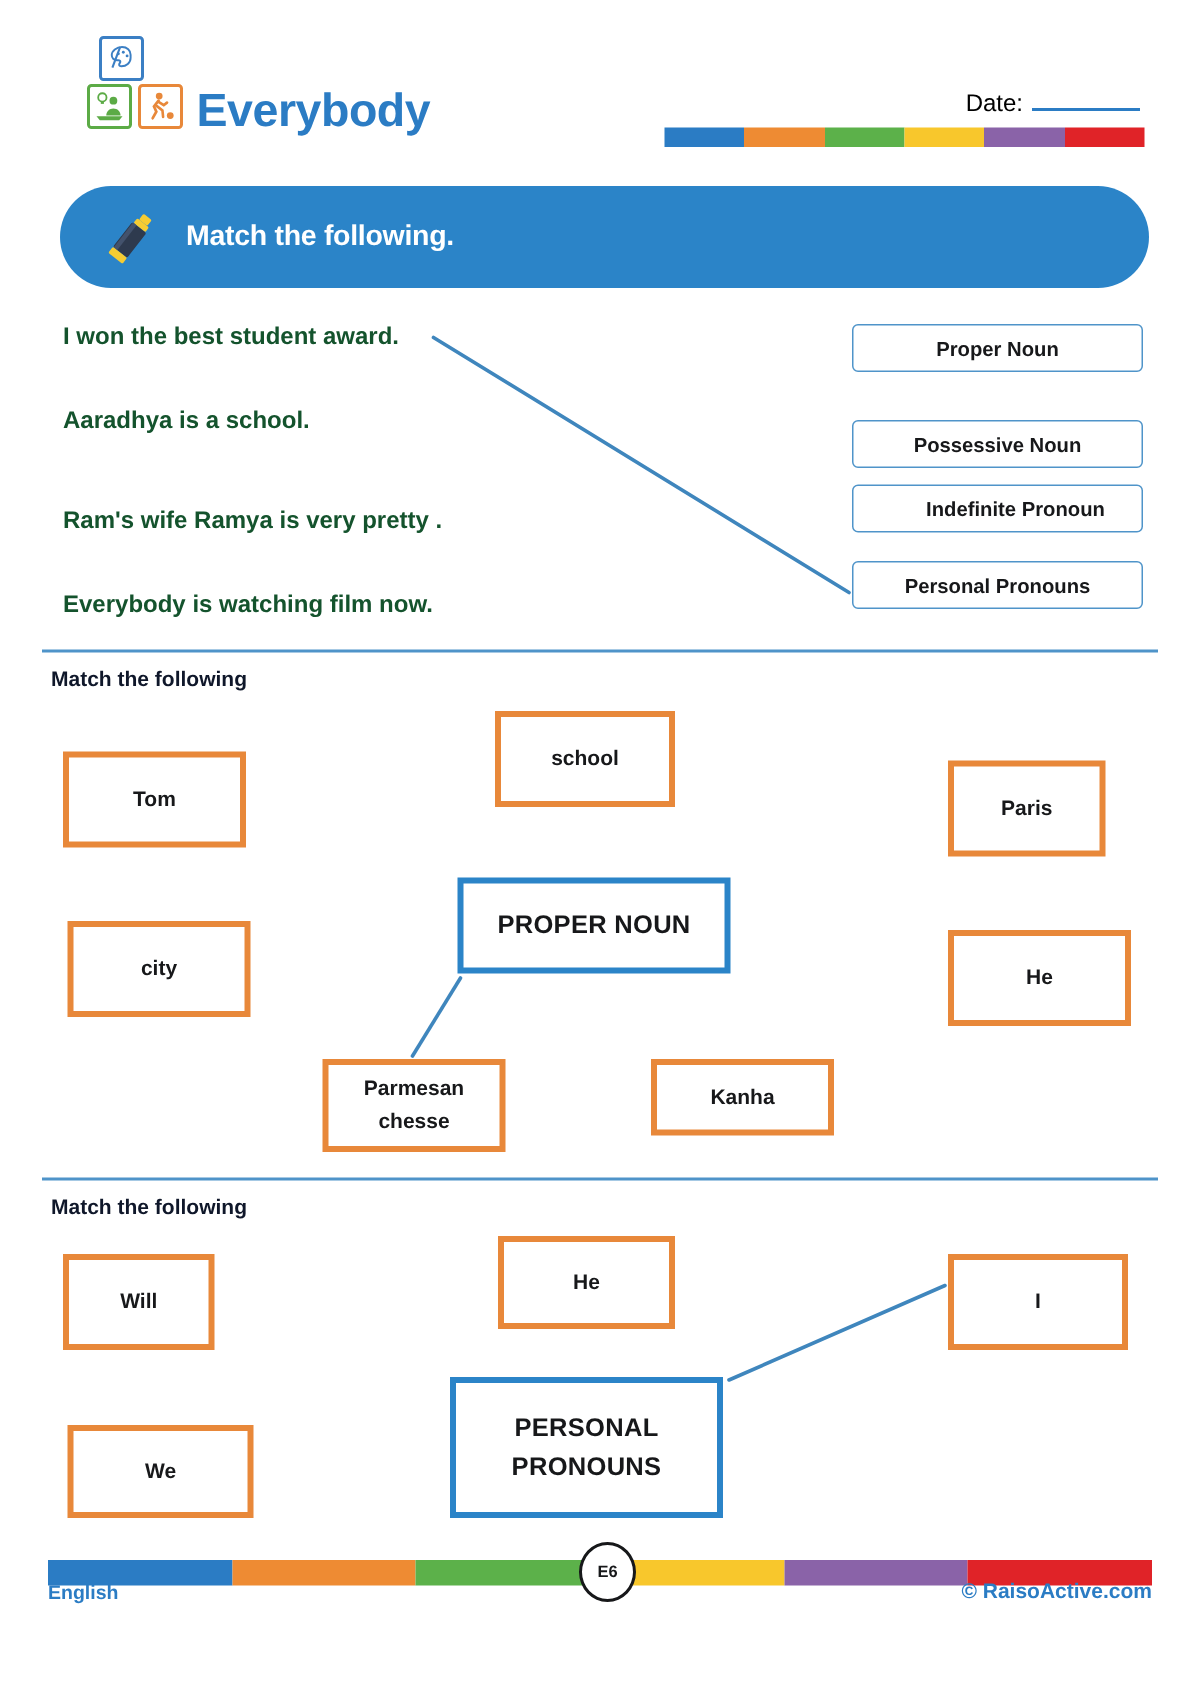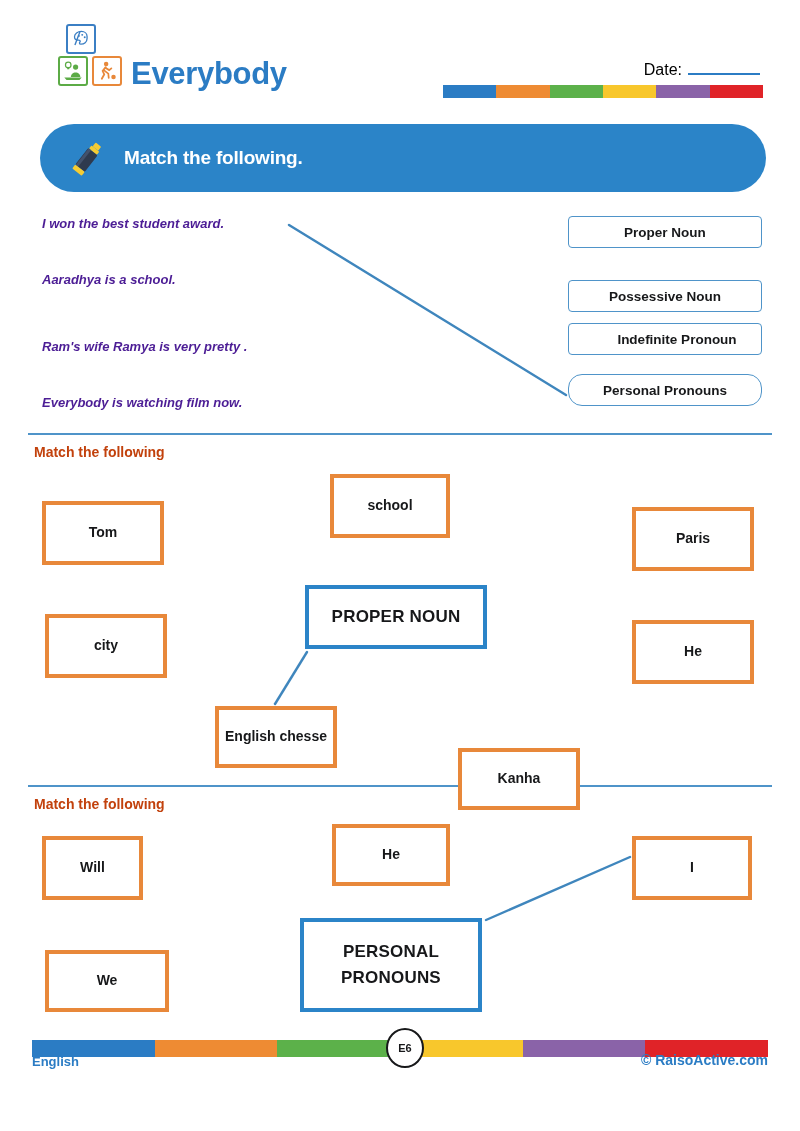--- a/index.html
+++ b/index.html
@@ -78,25 +78,24 @@
     font-size: 19px;
     font-weight: bold;
     letter-spacing: -0.2px;
   }
 
   
   #section1 { position: absolute; left: 0; top: 200px; width: 800px; height: 228px; }
   .sentence {
     position: absolute;
     left: 42px;
-    font-size: 13px;
-    font-weight: bold;
-    color: #4c1d95;
+    font-size: 16px;
+    font-weight: bold;
+    color: #14532d;
     white-space: nowrap;
-    font-style: italic;
   }
   #sentence-0 { top: 16px; }
   #sentence-1 { top: 72px; }
   #sentence-2 { top: 139px; }
   #sentence-3 { top: 195px; }
 
   .option-box {
     position: absolute;
     left: 568px;
     width: 194px;
@@ -107,40 +106,40 @@
     display: flex;
     align-items: center;
     justify-content: center;
     font-size: 13.5px;
     font-weight: bold;
     color: #17181a;
   }
   #option-0 { top: 16px; }
   #option-1 { top: 80px; }
   #option-2 { top: 123px; padding-left: 24px; }
-  #option-3 { top: 174px; border-radius: 14px; }
+  #option-3 { top: 174px; }
 
   #section1-link { position: absolute; left: 0; top: 0; width: 800px; height: 228px; pointer-events: none; }
 
   
   .divider {
     position: absolute;
     left: 28px;
     width: 744px;
     height: 2px;
     background: #4f94c9;
   }
   #divider-1 { top: 433px; }
   #divider-2 { top: 785px; }
   .sub-heading {
     position: absolute;
     left: 34px;
     font-size: 14px;
     font-weight: bold;
-    color: #c2410c;
+    color: #0f172a;
   }
   #sub-heading-1 { top: 444px; }
   #sub-heading-2 { top: 796px; }
 
   
   .word-box {
     position: absolute;
     background: #ffffff;
     border: 4px solid #e8883a;
     display: flex;
@@ -154,27 +153,27 @@
   }
   .word-box.center-box {
     border: 4px solid #2b84c8;
     font-size: 17px;
     letter-spacing: 0.2px;
   }
 
   
   #box-tom       { left: 42px;  top: 501px; width: 122px; height: 64px; }
   #box-school    { left: 330px; top: 474px; width: 120px; height: 64px; }
-  #box-paris     { left: 632px; top: 507px; width: 122px; height: 64px; }
+  #box-paris     { left: 632px; top: 507px; width: 105px; height: 64px; }
   #box-city      { left: 45px:  top: 614px; }
   #box-city      { left: 45px;  top: 614px; width: 122px; height: 64px; }
   #box-propernoun{ left: 305px; top: 585px; width: 182px; height: 64px; }
   #box-he-2      { left: 632px; top: 620px; width: 122px; height: 64px; }
   #box-parmesan  { left: 215px; top: 706px; width: 122px; height: 62px; }
-  #box-kanha     { left: 434px; top: 748px; width: 122px; height: 62px; margin-left: 24px; }
+  #box-kanha     { left: 434px; top: 706px; width: 122px; height: 51px; }
 
   
   #box-will      { left: 42px;  top: 836px; width: 101px; height: 64px; }
   #box-he-3      { left: 332px; top: 824px; width: 118px; height: 62px; }
   #box-i         { left: 632px; top: 836px; width: 120px; height: 64px; }
   #box-we        { left: 45px;  top: 950px; width: 124px; height: 62px; }
   #box-personal  { left: 300px; top: 918px; width: 182px; height: 94px; }
   #box-when      { left: 632px; top: 950px; width: 120px; height: 62px; }
 
   #connector-layer {
@@ -316,21 +315,21 @@
     <line x1="307" y1="652" x2="275" y2="704" stroke="#3f86bd" stroke-width="2.4" stroke-linecap="round"></line>
     <line x1="486" y1="920" x2="630" y2="857" stroke="#3f86bd" stroke-width="2.4" stroke-linecap="round"></line>
   </svg>
 
   <div class="word-box" id="box-tom">Tom</div>
   <div class="word-box" id="box-school">school</div>
   <div class="word-box" id="box-paris">Paris</div>
   <div class="word-box" id="box-city">city</div>
   <div class="word-box" id="box-he-2">He</div>
   <div class="word-box center-box" id="box-propernoun">PROPER NOUN</div>
-  <div class="word-box" id="box-parmesan">English chesse</div>
+  <div class="word-box" id="box-parmesan">Parmesan chesse</div>
   <div class="word-box" id="box-kanha">Kanha</div>
 
   <div class="word-box" id="box-will">Will</div>
   <div class="word-box" id="box-he-3">He</div>
   <div class="word-box" id="box-i">I</div>
   <div class="word-box" id="box-we">We</div>
   <div class="word-box center-box" id="box-personal">
     <div>
       <div>PERSONAL</div>
       <div>PRONOUNS</div>

